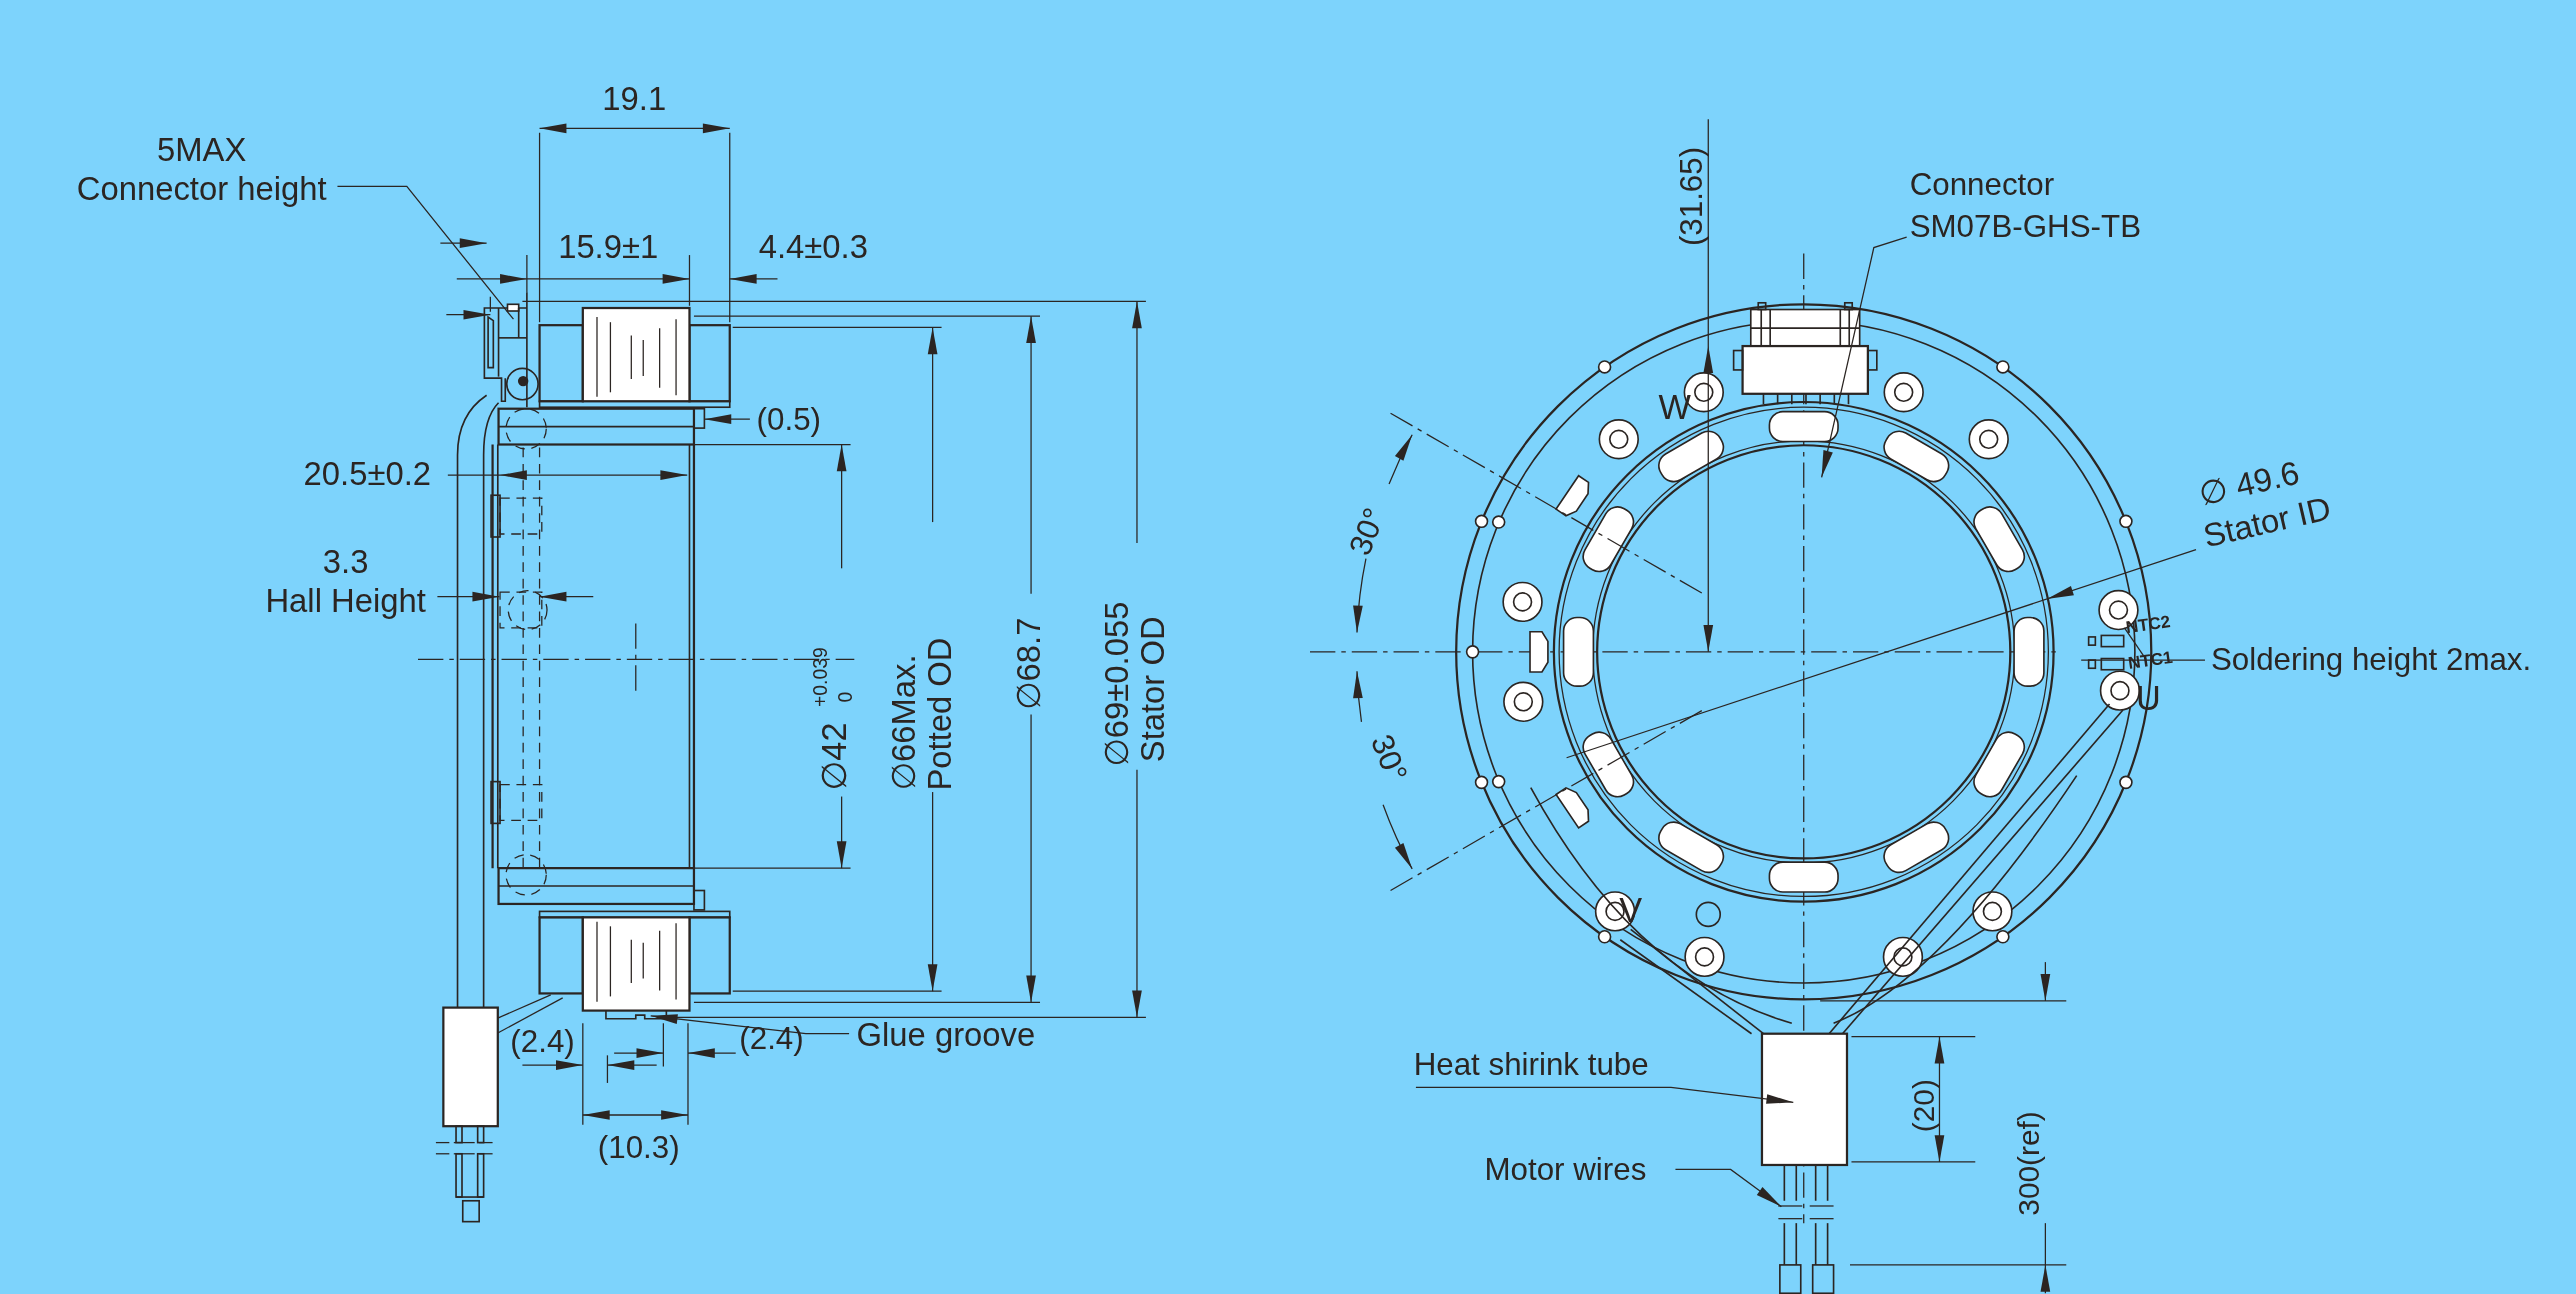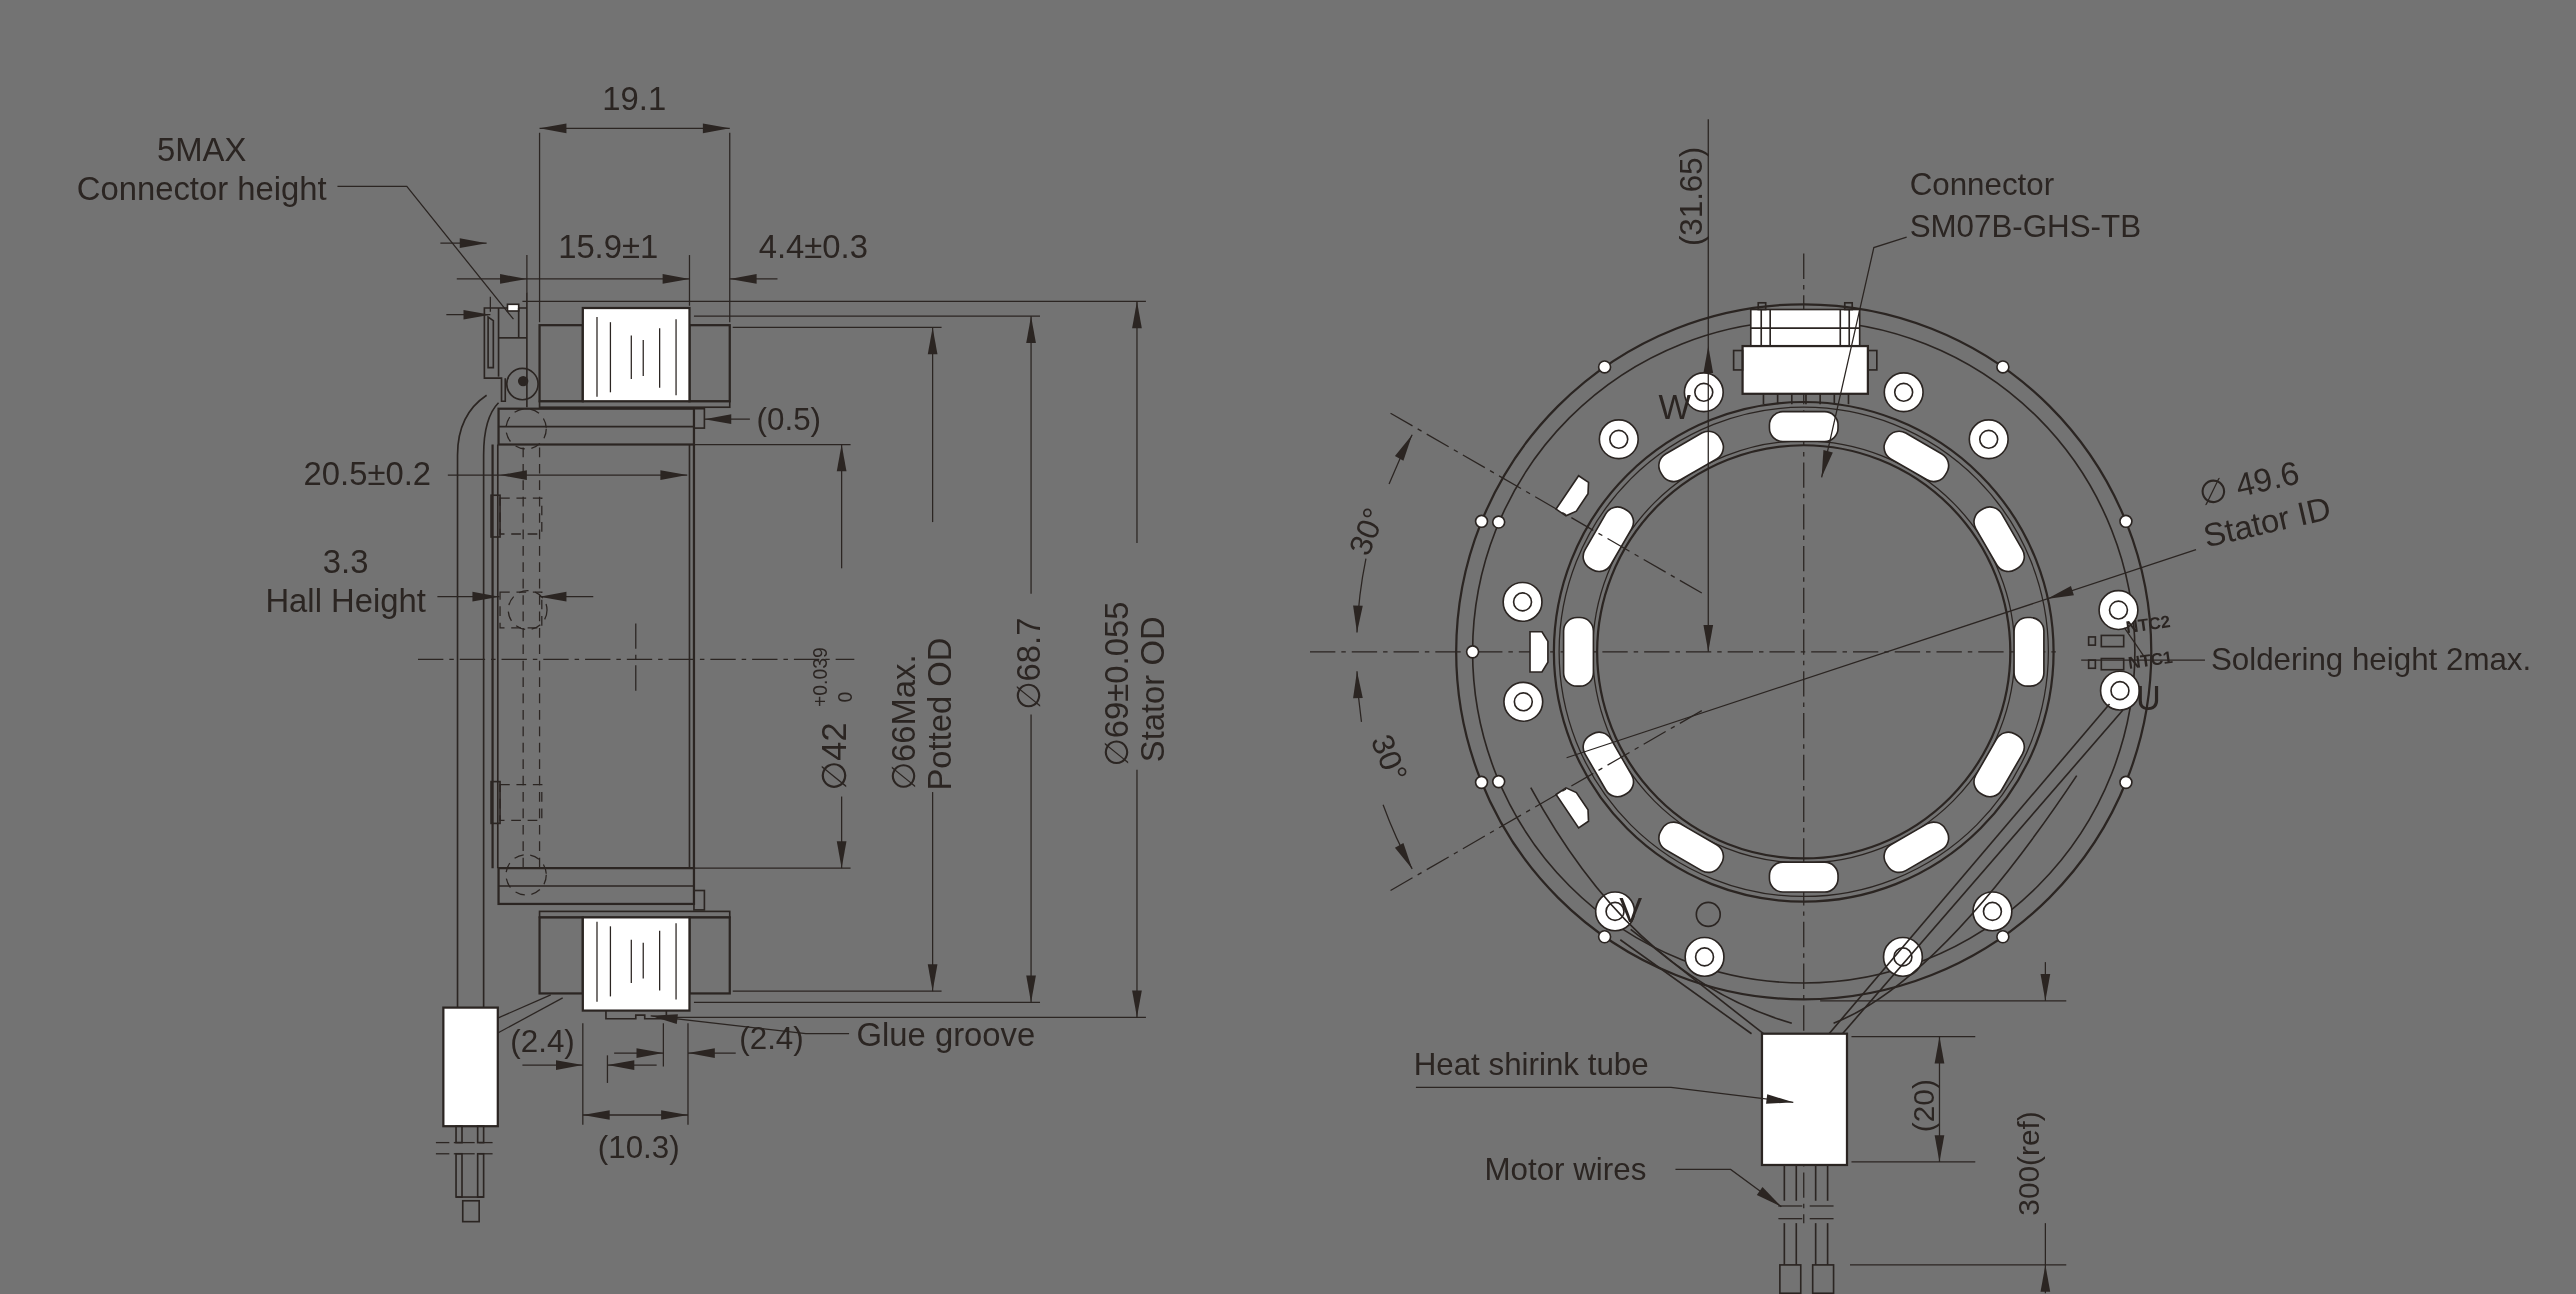--- a/index.html
+++ b/index.html
@@ -1,16 +1,16 @@
 <!DOCTYPE html>
 <html style="font-size:12px"><head>
 <meta charset="utf-8">
 <style>
   html,body{margin:0;padding:0;background:#ffffff;overflow:hidden;}
-  .page{width:2576px;height:1294px;position:relative;background:#737373;}
+  .page{width:2576px;height:1294px;position:relative;background:#7dd3fc;}
   svg{display:block;}
   svg text{fill:#2b2522;stroke:none;font-family:"Liberation Sans","DejaVu Sans",sans-serif;}
   .o3{stroke:#2b2522;stroke-width:3;fill:none;}
   .o2{stroke:#2b2522;stroke-width:2.2;fill:none;}
   .d{stroke:#2b2522;stroke-width:1.7;fill:none;}
   .dd{stroke:#2b2522;stroke-width:1.7;fill:none;stroke-dasharray:34 8 6 8;}
   .ds{stroke:#2b2522;stroke-width:1.7;fill:none;stroke-dasharray:13 9;}
   .wf{fill:#ffffff;}
   .ah{fill:#2b2522;stroke:none;}
   .t42{font-size:42px;}

